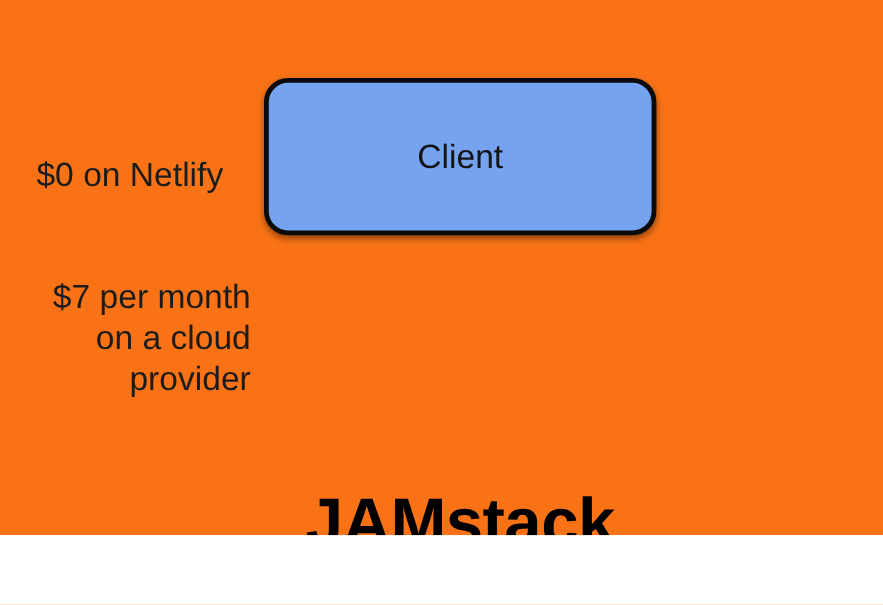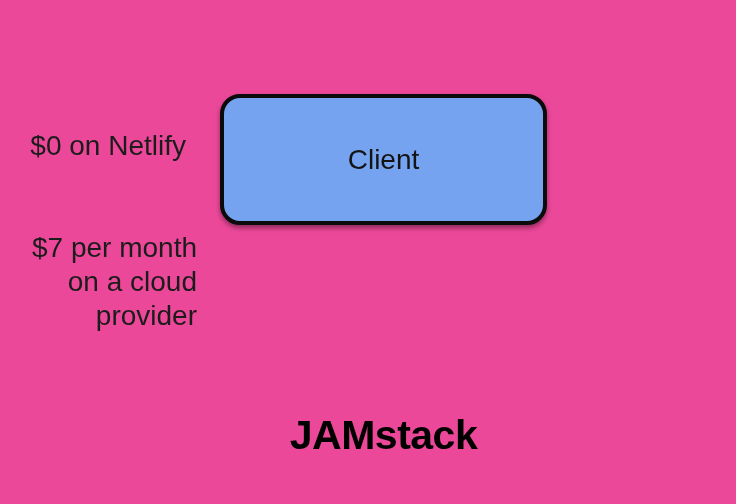--- a/index.html
+++ b/index.html
@@ -3,78 +3,78 @@
 <meta charset="utf-8">
 <style>
   html, body {
     margin: 0;
     padding: 0;
     background: #ffffff;
   }
   .canvas {
     position: relative;
     width: 736px;
-    height: 504px;
-    background: #ec4899;
+    height: 446px;
+    background: #f97316;
     overflow: hidden;
     font-family: "Liberation Sans", sans-serif;
   }
   .annotation {
     position: absolute;
     text-align: right;
     font-size: 28px;
     line-height: 34px;
     color: #1c1c1c;
     white-space: pre-line;
     font-weight: 400;
   }
   .annotation-client {
     left: 0;
     top: 129px;
     width: 186px;
   }
   .annotation-api {
-    left: 0;
+    left: 12px;
     top: 231px;
     width: 197px;
   }
   .node {
     position: absolute;
     left: 220px;
     width: 327px;
     box-sizing: border-box;
     border: 4.5px solid #0b0b0b;
     border-radius: 20px;
     box-shadow: 0 3px 5px rgba(0, 0, 0, 0.4);
     display: flex;
     align-items: center;
     justify-content: center;
   }
   .node-client {
-    top: 94px;
+    top: 65px;
     height: 131px;
     background: #75a3f0;
   }
   .node-api {
     top: 222px;
     height: 126px;
     background: #ecd44b;
   }
   .node-label {
     font-size: 28px;
     color: #141414;
     font-weight: 400;
   }
   .diagram-title {
     position: absolute;
     left: 220px;
     top: 404px;
     width: 327px;
     text-align: center;
-    font-size: 41px;
+    font-size: 56px;
     line-height: 62px;
     font-weight: 700;
     letter-spacing: -0.5px;
     color: #000000;
   }
 </style>
 </head>
 <body>
 
 <div class="canvas">

